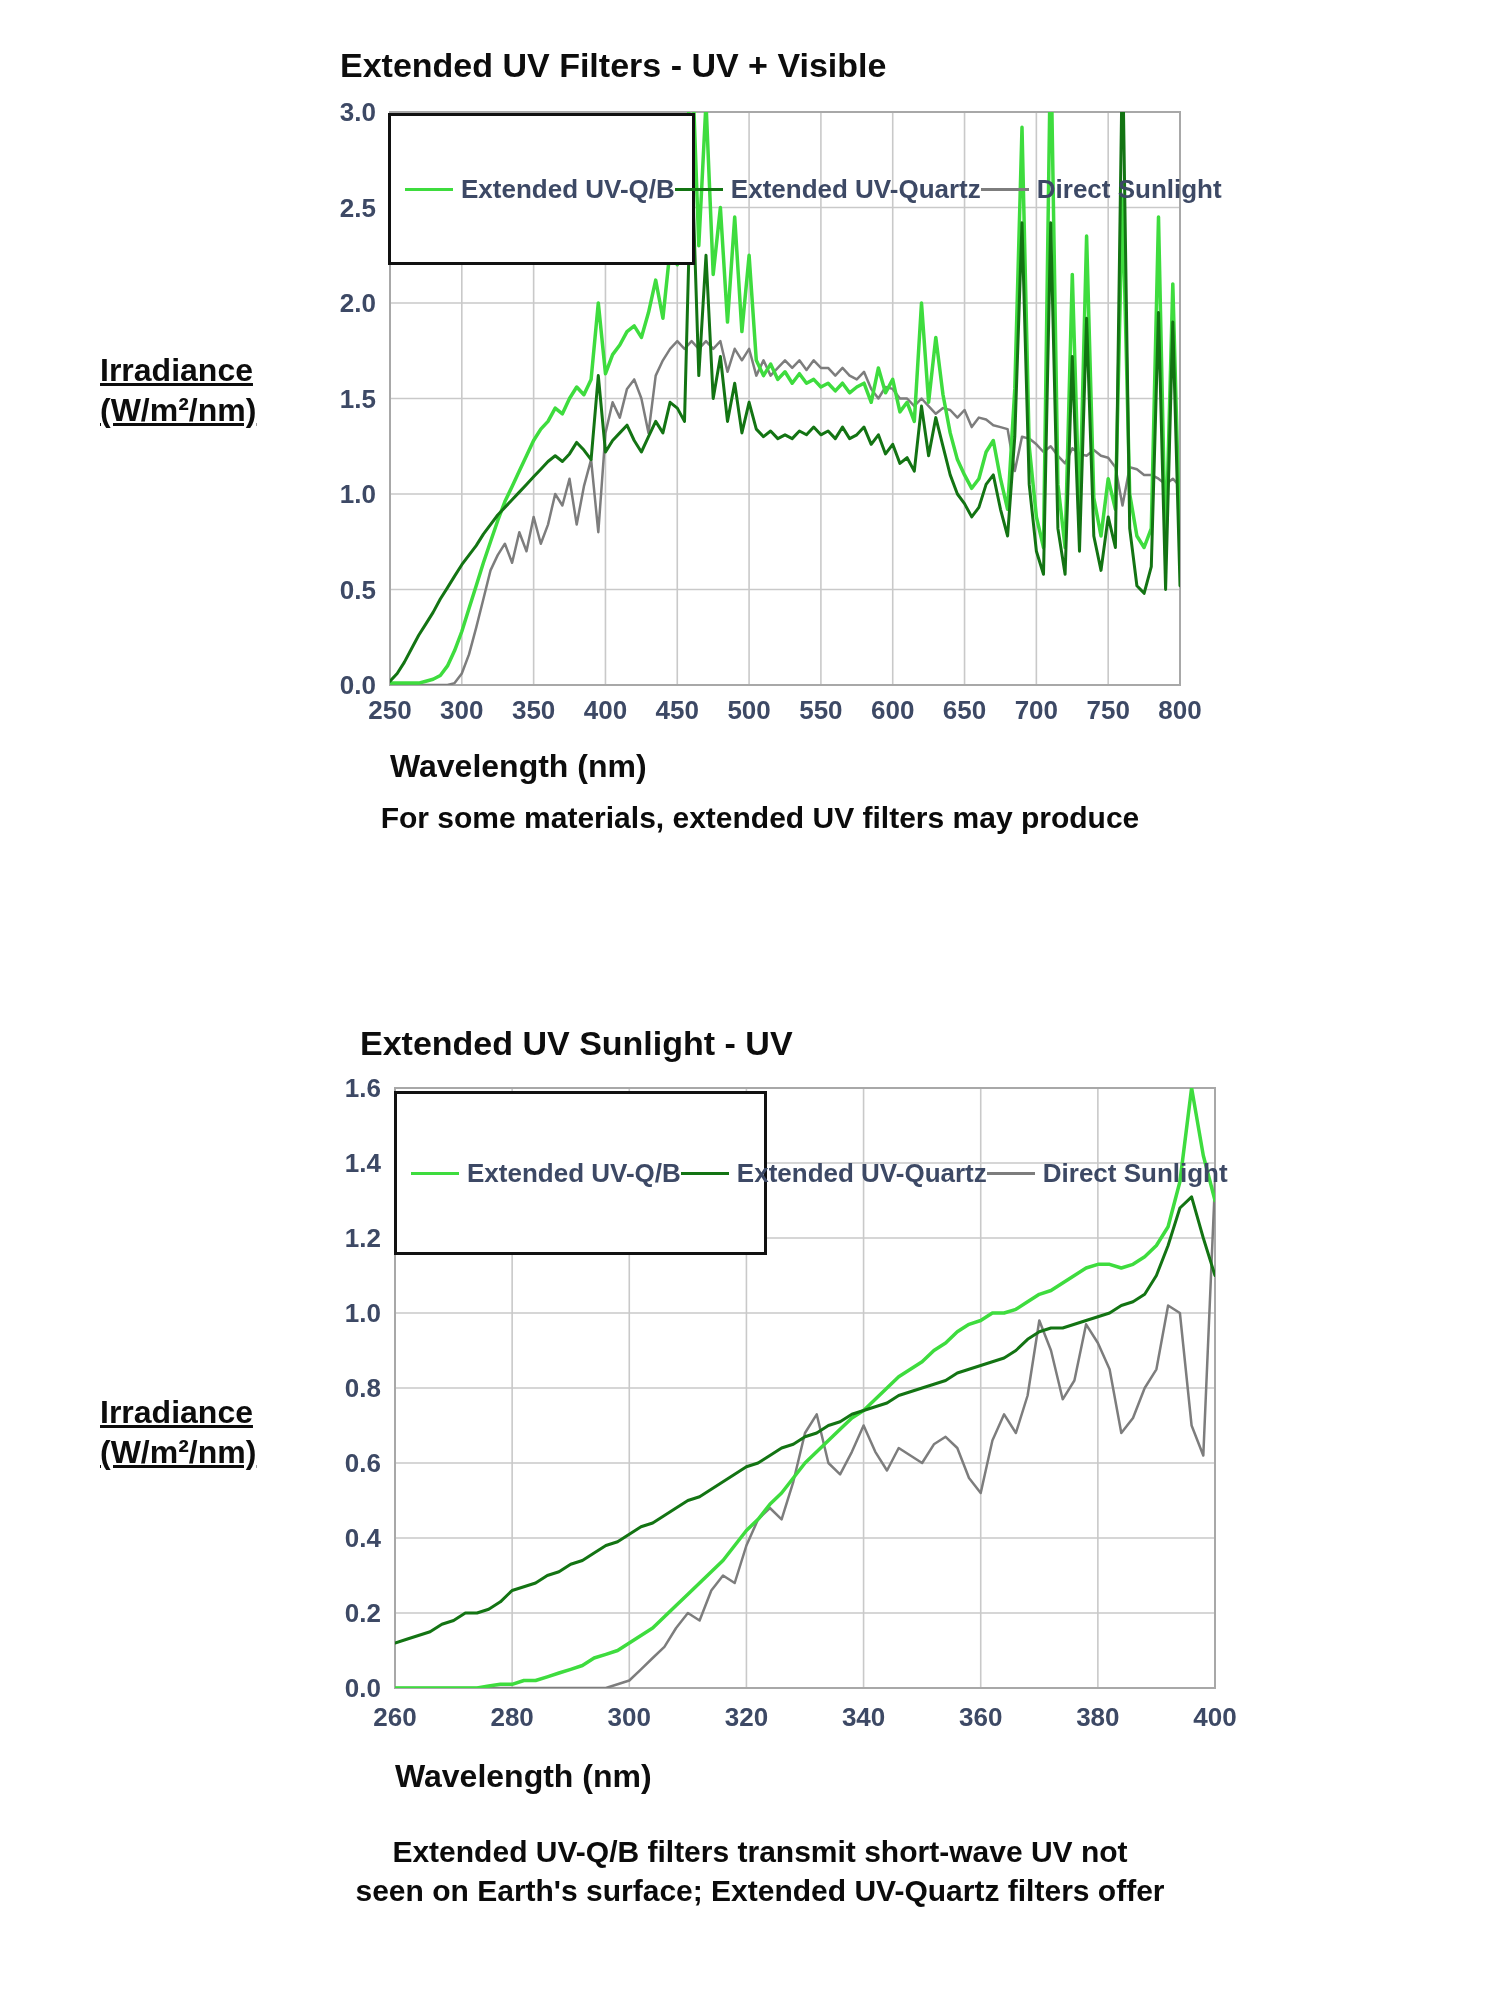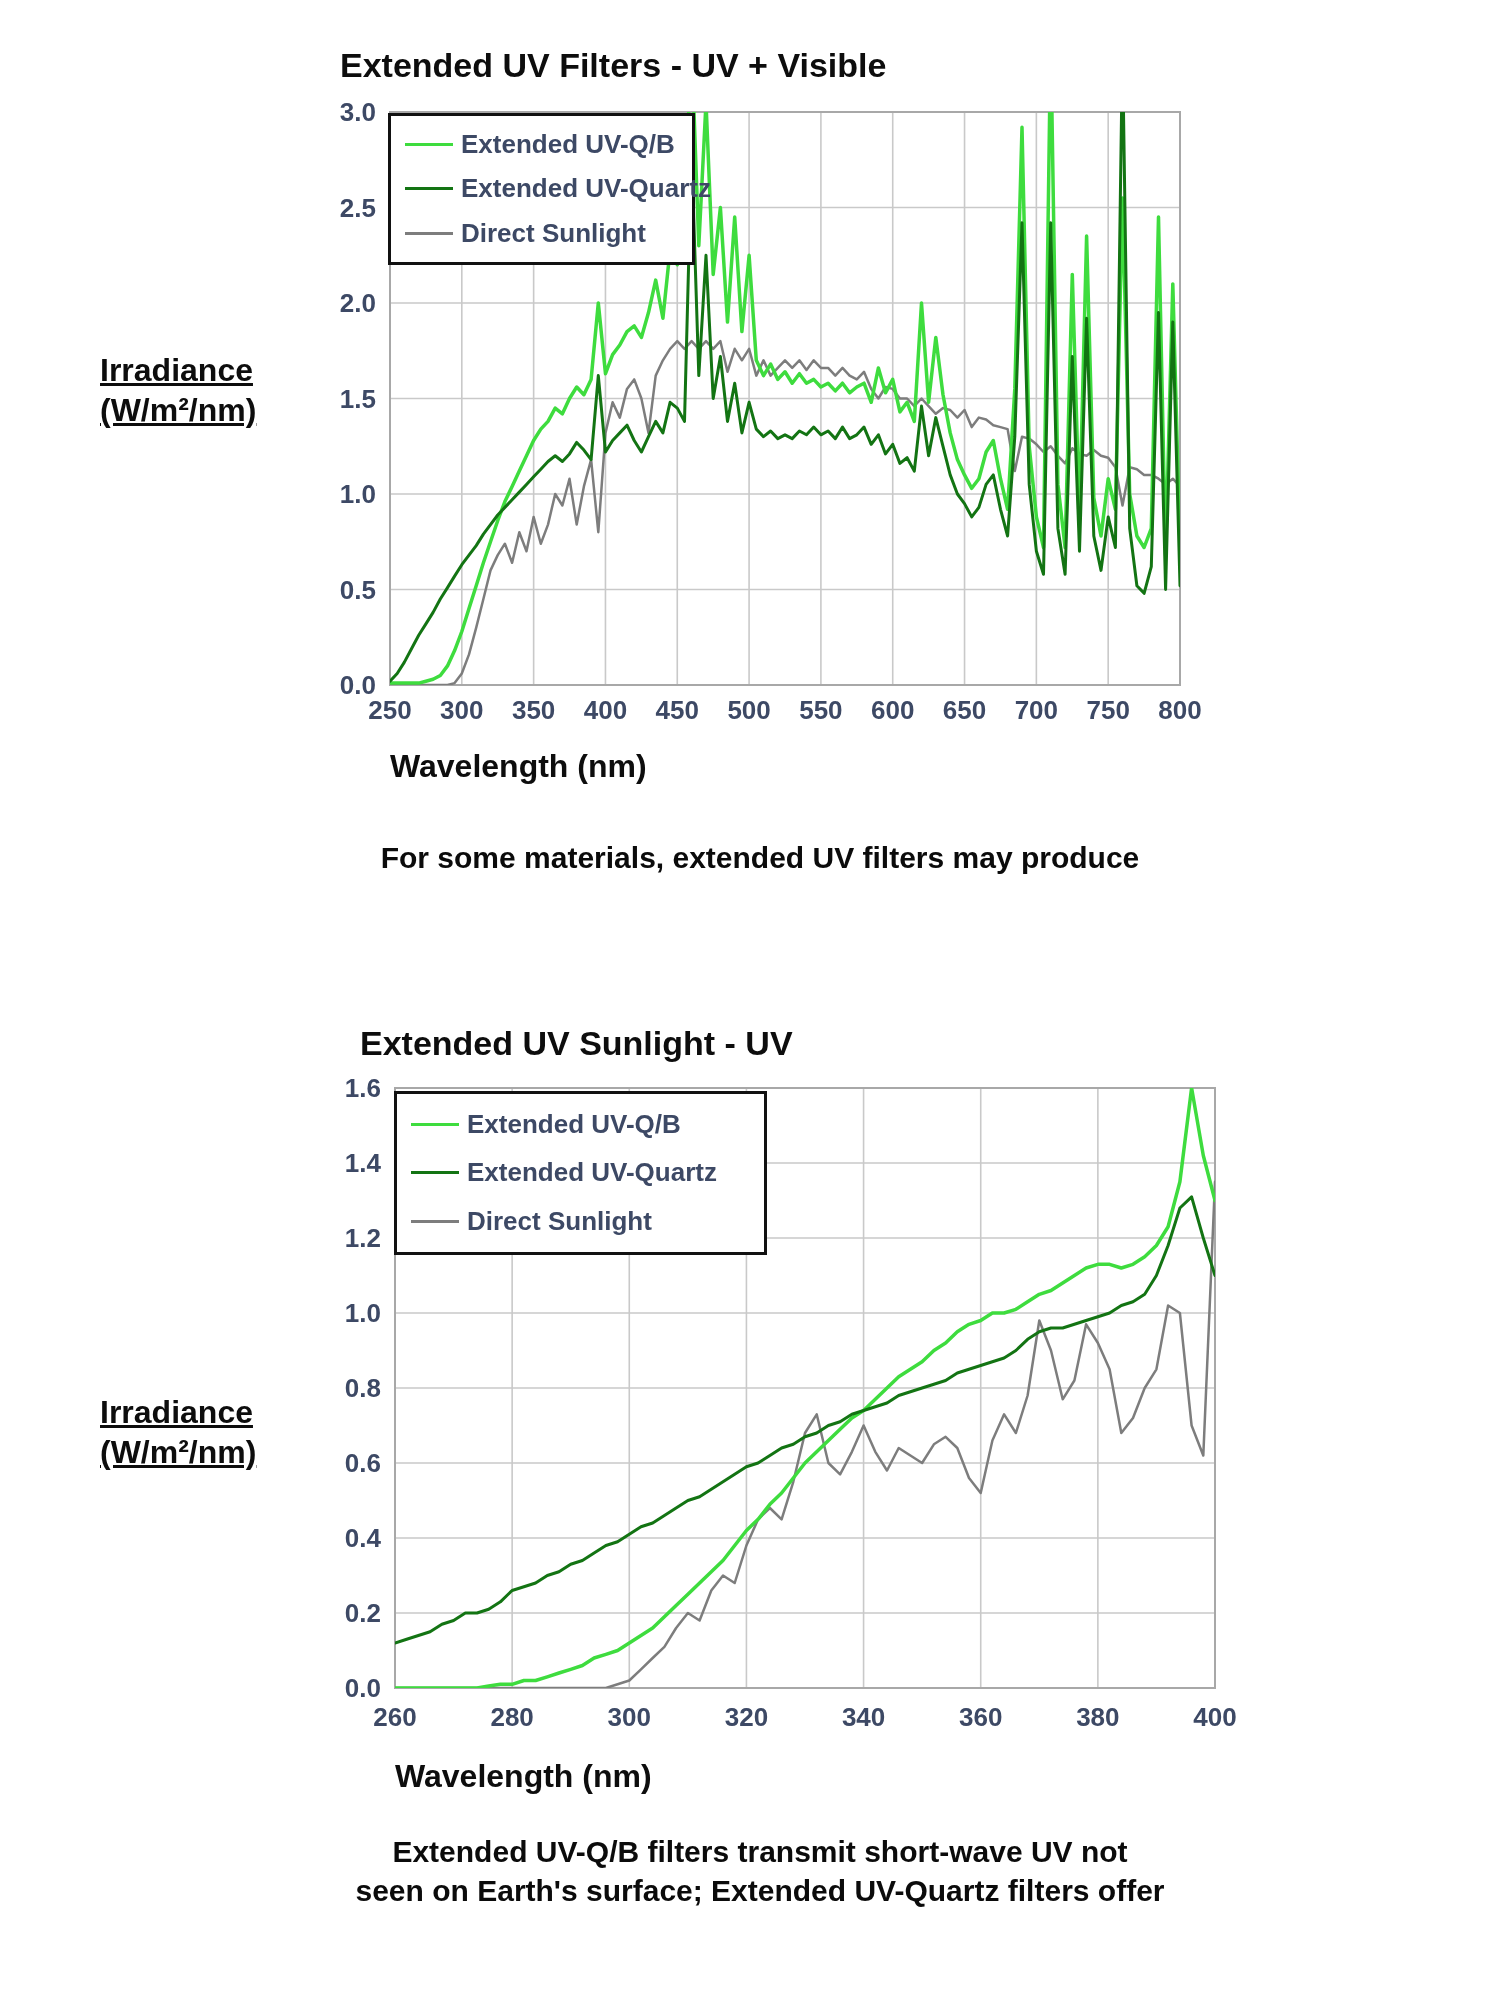--- a/index.html
+++ b/index.html
@@ -4,21 +4,21 @@
 <style>
   html,body{margin:0;padding:0;background:#ffffff;}
   .page{position:relative;width:1500px;height:2000px;background:#ffffff;overflow:hidden;
         font-family:"Liberation Sans",sans-serif;}
   #charts-svg{position:absolute;left:0;top:0;}
   .chart-title{position:absolute;text-align:left;font-size:34px;font-weight:bold;color:#0d0d0d;}
   .axis-label-x{position:absolute;font-size:32px;font-weight:bold;color:#0d0d0d;}
   .axis-label-y{position:absolute;text-align:left;font-size:32px;font-weight:bold;color:#0d0d0d;line-height:40px;text-decoration:underline;}
   .caption{position:absolute;text-align:center;font-size:30px;font-weight:bold;color:#0b0b0b;line-height:39px;}
   .legend{position:absolute;background:#ffffff;border:3px solid #111111;box-sizing:border-box;
-          display:flex;flex-direction:column;justify-content:space-around;padding:6px 0 6px 14px;}
+          display:flex;flex-direction:row;justify-content:space-around;padding:6px 0 6px 14px;}
   .legend-row{display:flex;align-items:center;}
   .legend-swatch{display:inline-block;width:48px;height:3px;flex:0 0 48px;margin-right:8px;}
   .legend-label{font-size:26px;font-weight:bold;color:#3d4965;white-space:nowrap;}
 </style>
 </head>
 <body>
 
 <div class="page">
 
   <svg id="charts-svg" width="1500" height="2000" viewBox="0 0 1500 2000">
@@ -143,21 +143,21 @@
     <div class="legend-row">
       <span class="legend-swatch" style="background-color: rgb(19, 116, 19);"></span>
       <span class="legend-label">Extended UV-Quartz</span>
     </div>
     <div class="legend-row">
       <span class="legend-swatch" style="background-color: rgb(125, 125, 125);"></span>
       <span class="legend-label">Direct Sunlight</span>
     </div>
   </div>
 
-  <div class="caption" style="left:200px;top:838px;width:1120px;">
+  <div class="caption" style="left:200px;top:798px;width:1120px;">
     <div>For some materials, extended UV filters may produce</div>
   </div>
 
   <div class="chart-title" style="left:360px;top:1024px;width:890px;">Extended UV Sunlight - UV</div>
 
   <div class="axis-label-y" style="left:100px;top:1392px;width:280px;">
     <div>Irradiance</div>
     <div>(W/m²/nm)</div>
   </div>
 

